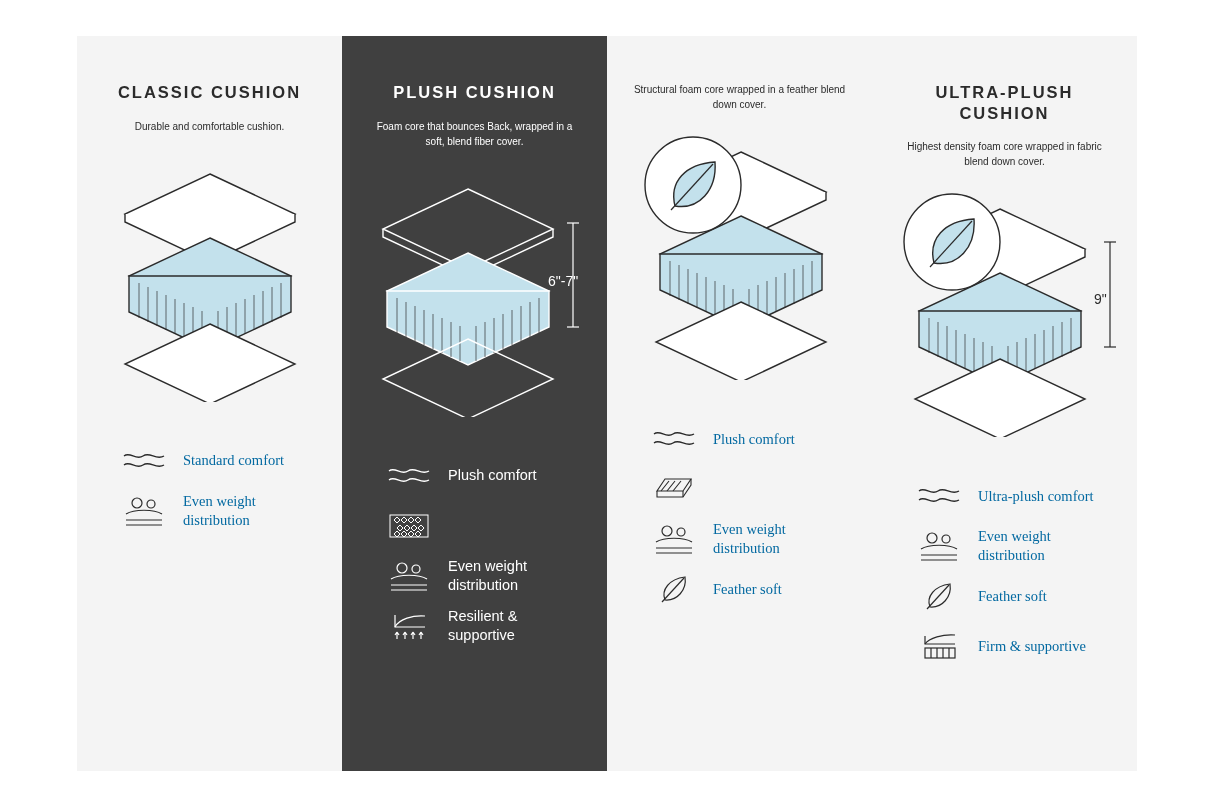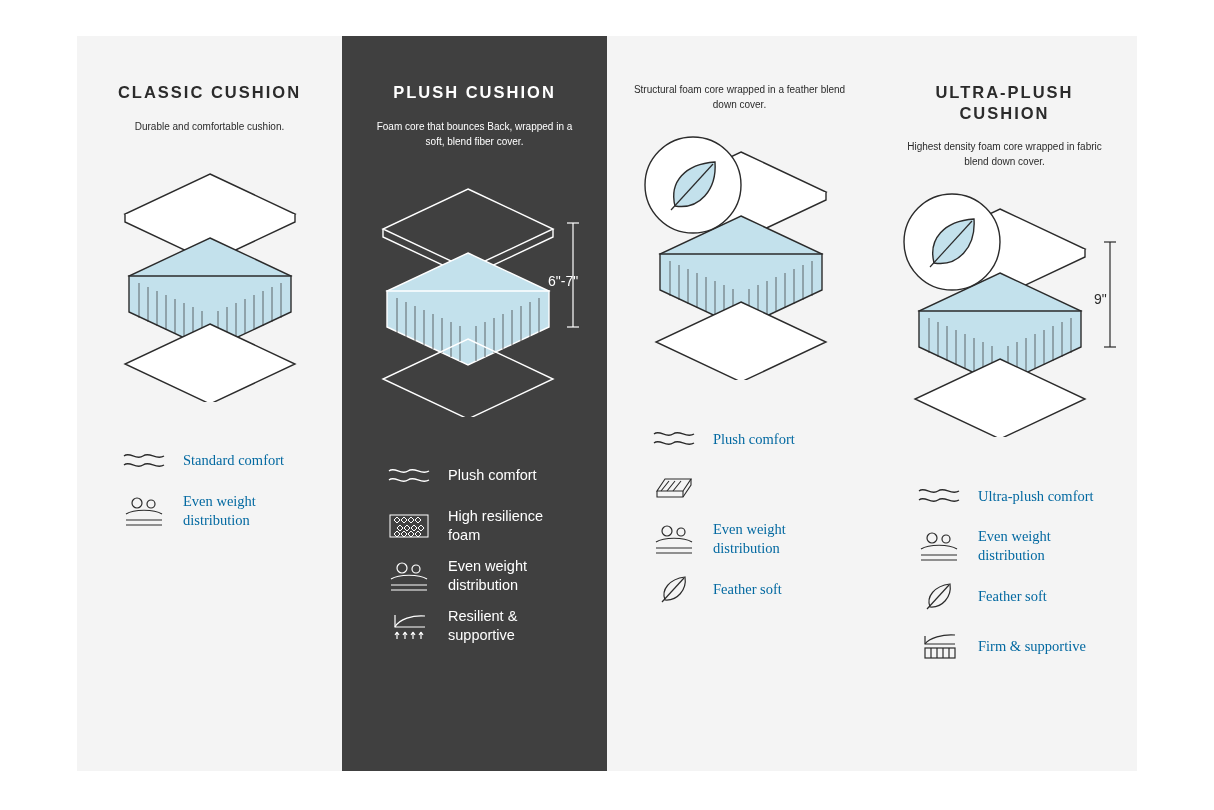--- a/index.html
+++ b/index.html
@@ -238,21 +238,20 @@
                 <path d="M17 17 l3-3 l3 3 l-3 3 Z"></path>
               <path d="M24 17 l3-3 l3 3 l-3 3 Z"></path>
                 <path d="M31 17 l3-3 l3 3 l-3 3 Z"></path>
               <path d="M7 23 l3-3 l3 3 l-3 3 Z"></path>
                 <path d="M14 23 l3-3 l3 3 l-3 3 Z"></path>
               <path d="M21 23 l3-3 l3 3 l-3 3 Z"></path>
                 <path d="M28 23 l3-3 l3 3 l-3 3 Z"></path>
             </g>
           </svg>
         </span>
-        <span class="flabel">High resilience foam</span>
       </div>
       <div class="feature">
         <span class="fi">
           <svg width="44" height="34" viewBox="0 0 44 34" fill="none" stroke="#ffffff" stroke-width="1.2">
             <circle cx="15" cy="9" r="5"></circle>
             <circle cx="29" cy="10" r="4"></circle>
             <path d="M4 20 C12 15, 32 15, 40 20"></path>
             <path d="M4 26 L40 26"></path>
             <path d="M4 31 L40 31"></path>
           </svg>

